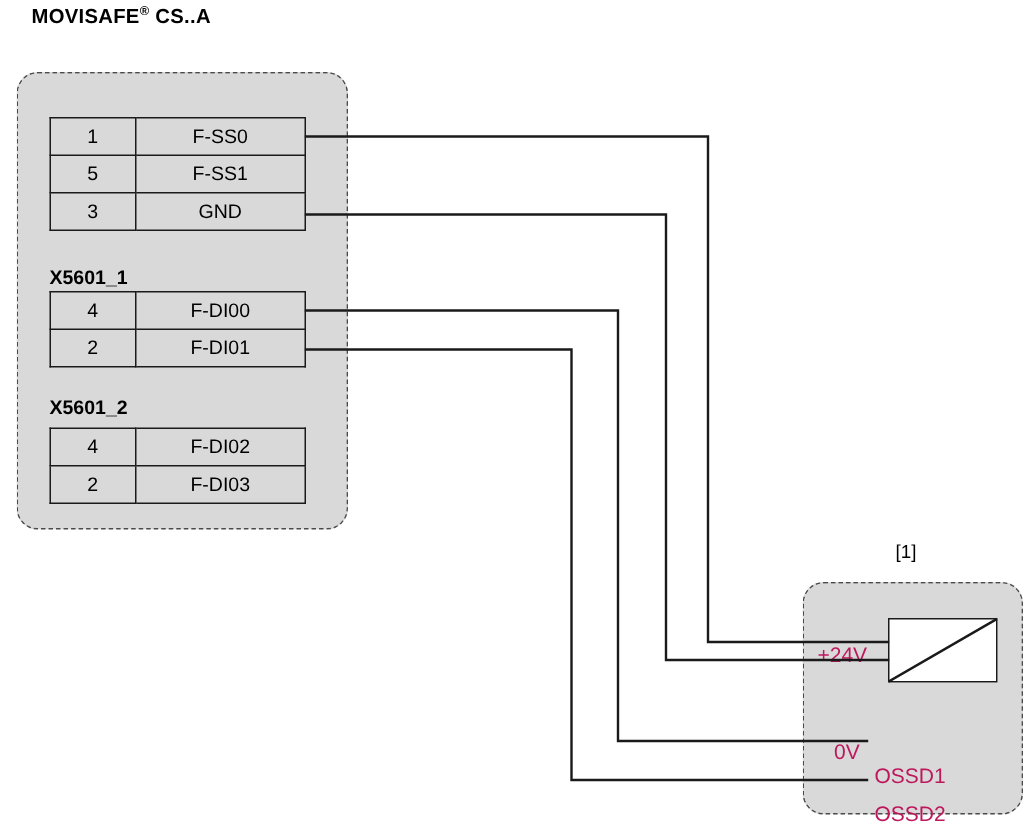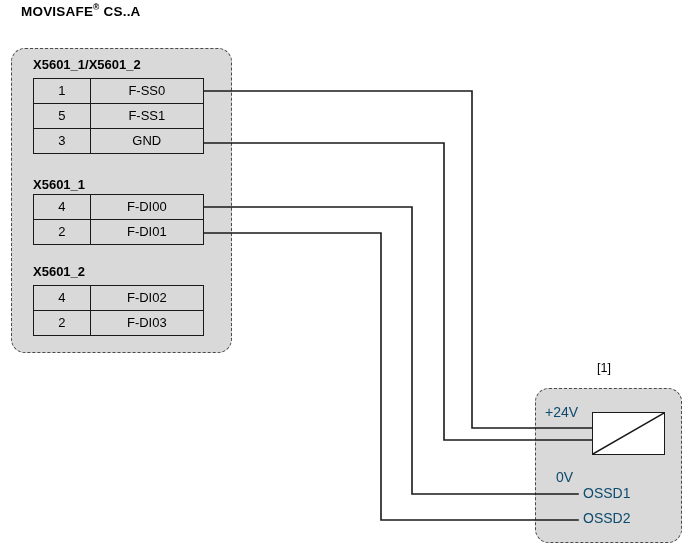--- a/index.html
+++ b/index.html
@@ -88,22 +88,23 @@
     padding: 0;
     background: #d9d9d9;
     line-height: 24px;
   }
   .term-table td.pin-col { width: 56px; }
   .term-table td.sig-col { width: 113px; text-align: center; }
   
   .dev-label {
     position: absolute;
     font-size: 14px;
-    color: #0c4a6e;
+    color: #be185d;
     white-space: nowrap;
+    margin-top: 24px;
   }
   .sensor-box {
     position: absolute;
     left: 592px;
     top: 412px;
     width: 73px;
     height: 43px;
     background: #ffffff;
     border: 1.6px solid #1a1a1a;
     box-sizing: border-box;
@@ -116,21 +117,20 @@
 </style>
 </head>
 <body>
 
 <div id="diagram-root">
 
   <div class="doc-title"><span>MOVISAFE</span><sup>®</sup><span> CS..A</span></div>
 
   <div class="panel" id="panel-left"></div>
 
-  <div class="group-label" style="left:33px; top:57px;">X5601_1/X5601_2</div>
   <table class="term-table" style="left:33px; top:78px; width:171px;">
     <tbody>
         <tr>
       <td class="pin-col">1</td>
       <td class="sig-col">F-SS0</td>
     </tr>
     <tr>
       <td class="pin-col">5</td>
       <td class="sig-col">F-SS1</td>
     </tr>

